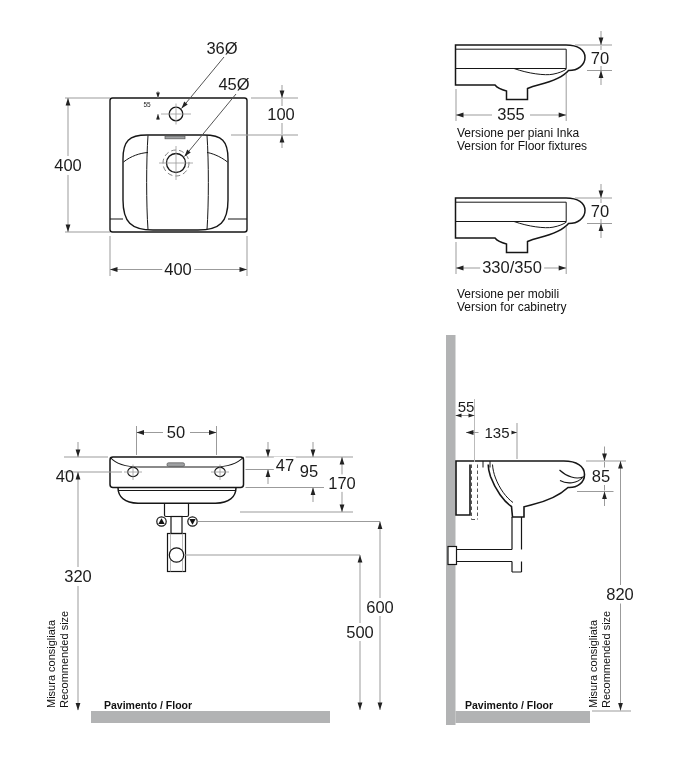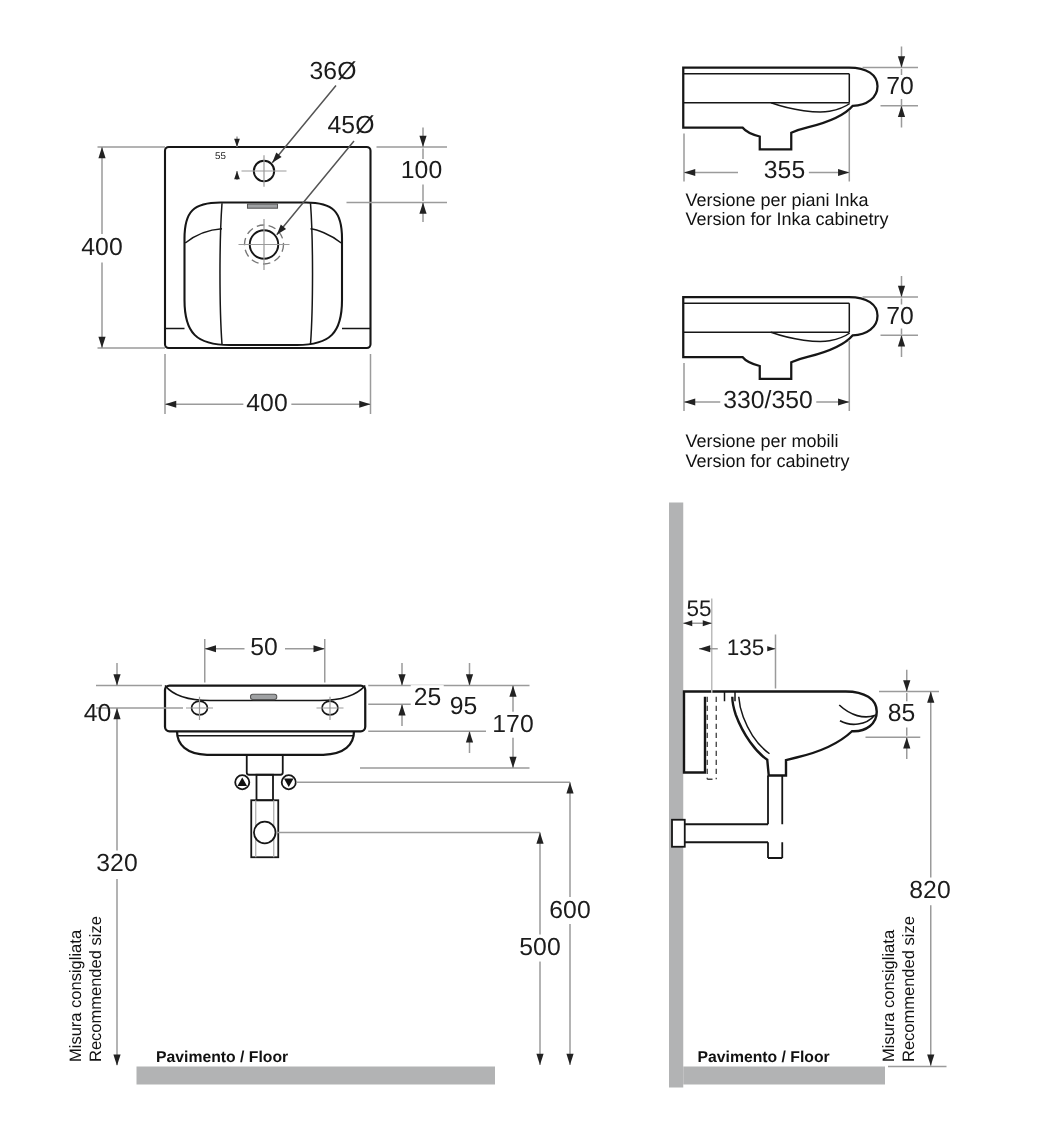--- a/index.html
+++ b/index.html
@@ -212,32 +212,32 @@
 </svg>
 
 <span class="lbl" style="left:222px;top:48px">36Ø</span>
 <span class="lbl" style="left:234px;top:84px">45Ø</span>
 <span class="lbl sm" style="left:147px;top:105px">55</span>
 <span class="lbl" style="left:281px;top:114px">100</span>
 <span class="lbl bg" style="left:68px;top:165px">400</span>
 <span class="lbl bg" style="left:178px;top:269px">400</span>
 
 <span class="lbl" style="left:600px;top:58px">70</span>
-<span class="lbl bg" style="left:523px;top:114px">355</span>
+<span class="lbl bg" style="left:511px;top:114px">355</span>
 <span class="cap" style="left:457px;top:133px">Versione per piani Inka</span>
-<span class="cap" style="left:457px;top:146px">Version for Inka cabinetry</span>
+<span class="cap" style="left:457px;top:146px">Version for Floor fixtures</span>
 
 <span class="lbl" style="left:600px;top:211px">70</span>
 <span class="lbl bg" style="left:512px;top:267px">330/350</span>
 <span class="cap" style="left:457px;top:294px">Versione per mobili</span>
 <span class="cap" style="left:457px;top:307px">Version for cabinetry</span>
 
 <span class="lbl bg" style="left:176px;top:432px">50</span>
 <span class="lbl" style="left:65px;top:476px">40</span>
-<span class="lbl bg" style="left:285px;top:465px">25</span>
+<span class="lbl bg" style="left:285px;top:465px">47</span>
 <span class="lbl bg" style="left:309px;top:471px">95</span>
 <span class="lbl bg" style="left:342px;top:483px">170</span>
 <span class="lbl bg" style="left:78px;top:576px">320</span>
 <span class="lbl bg" style="left:380px;top:607px">600</span>
 <span class="lbl bg" style="left:360px;top:632px">500</span>
 <span class="flr" style="left:104px;top:705px">Pavimento / Floor</span>
 <div class="vtext" style="left:45px;top:708px">
   <div>Misura consigliata</div>
   <div>Recommended size</div>
 </div>

